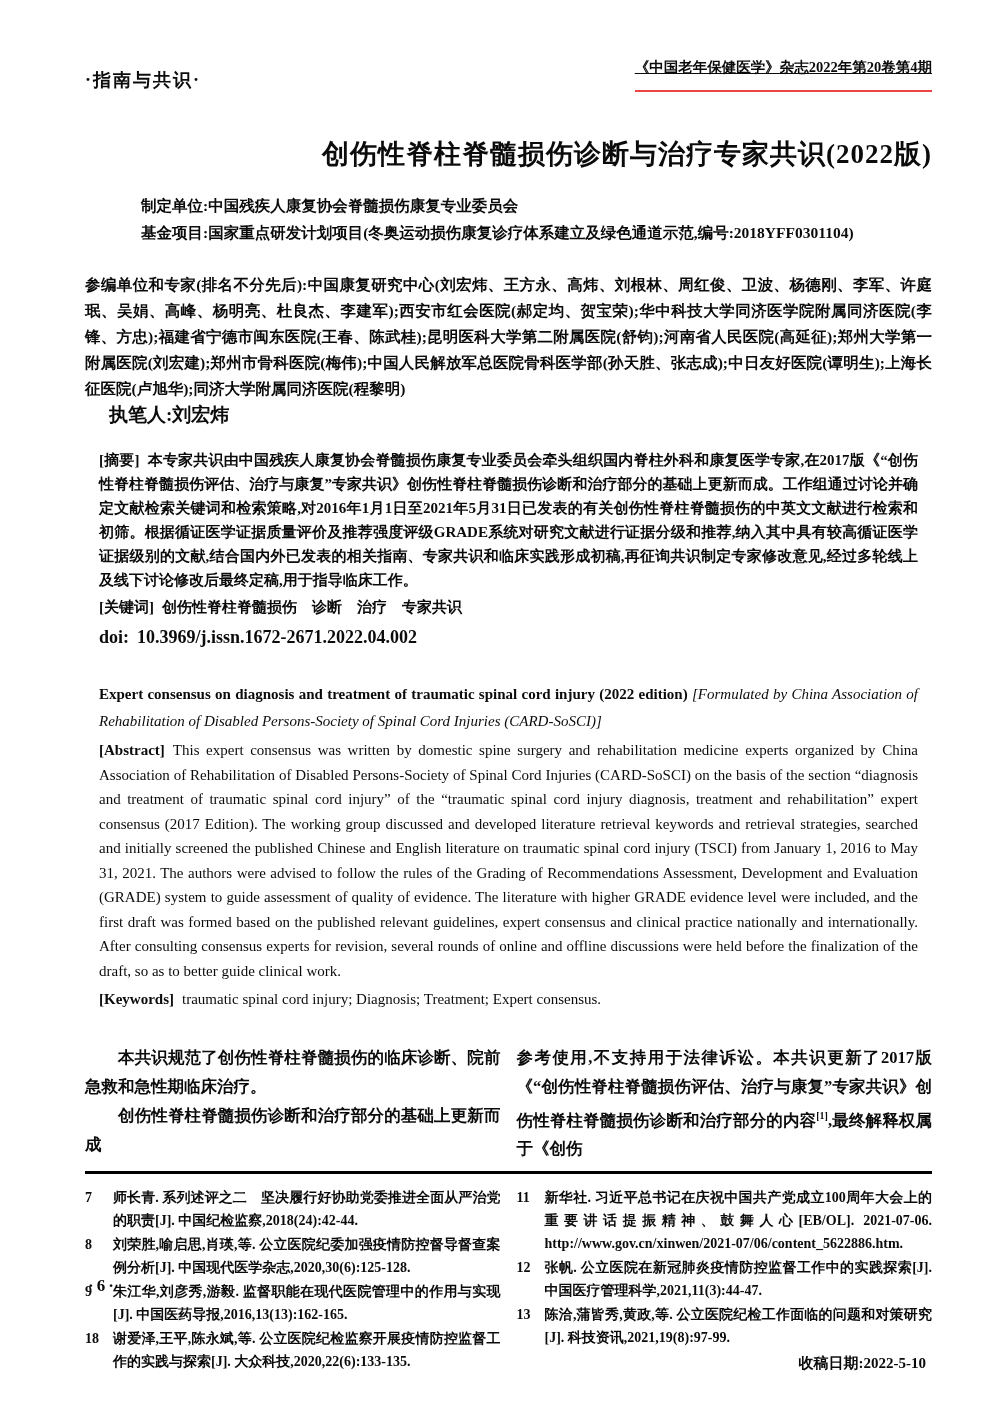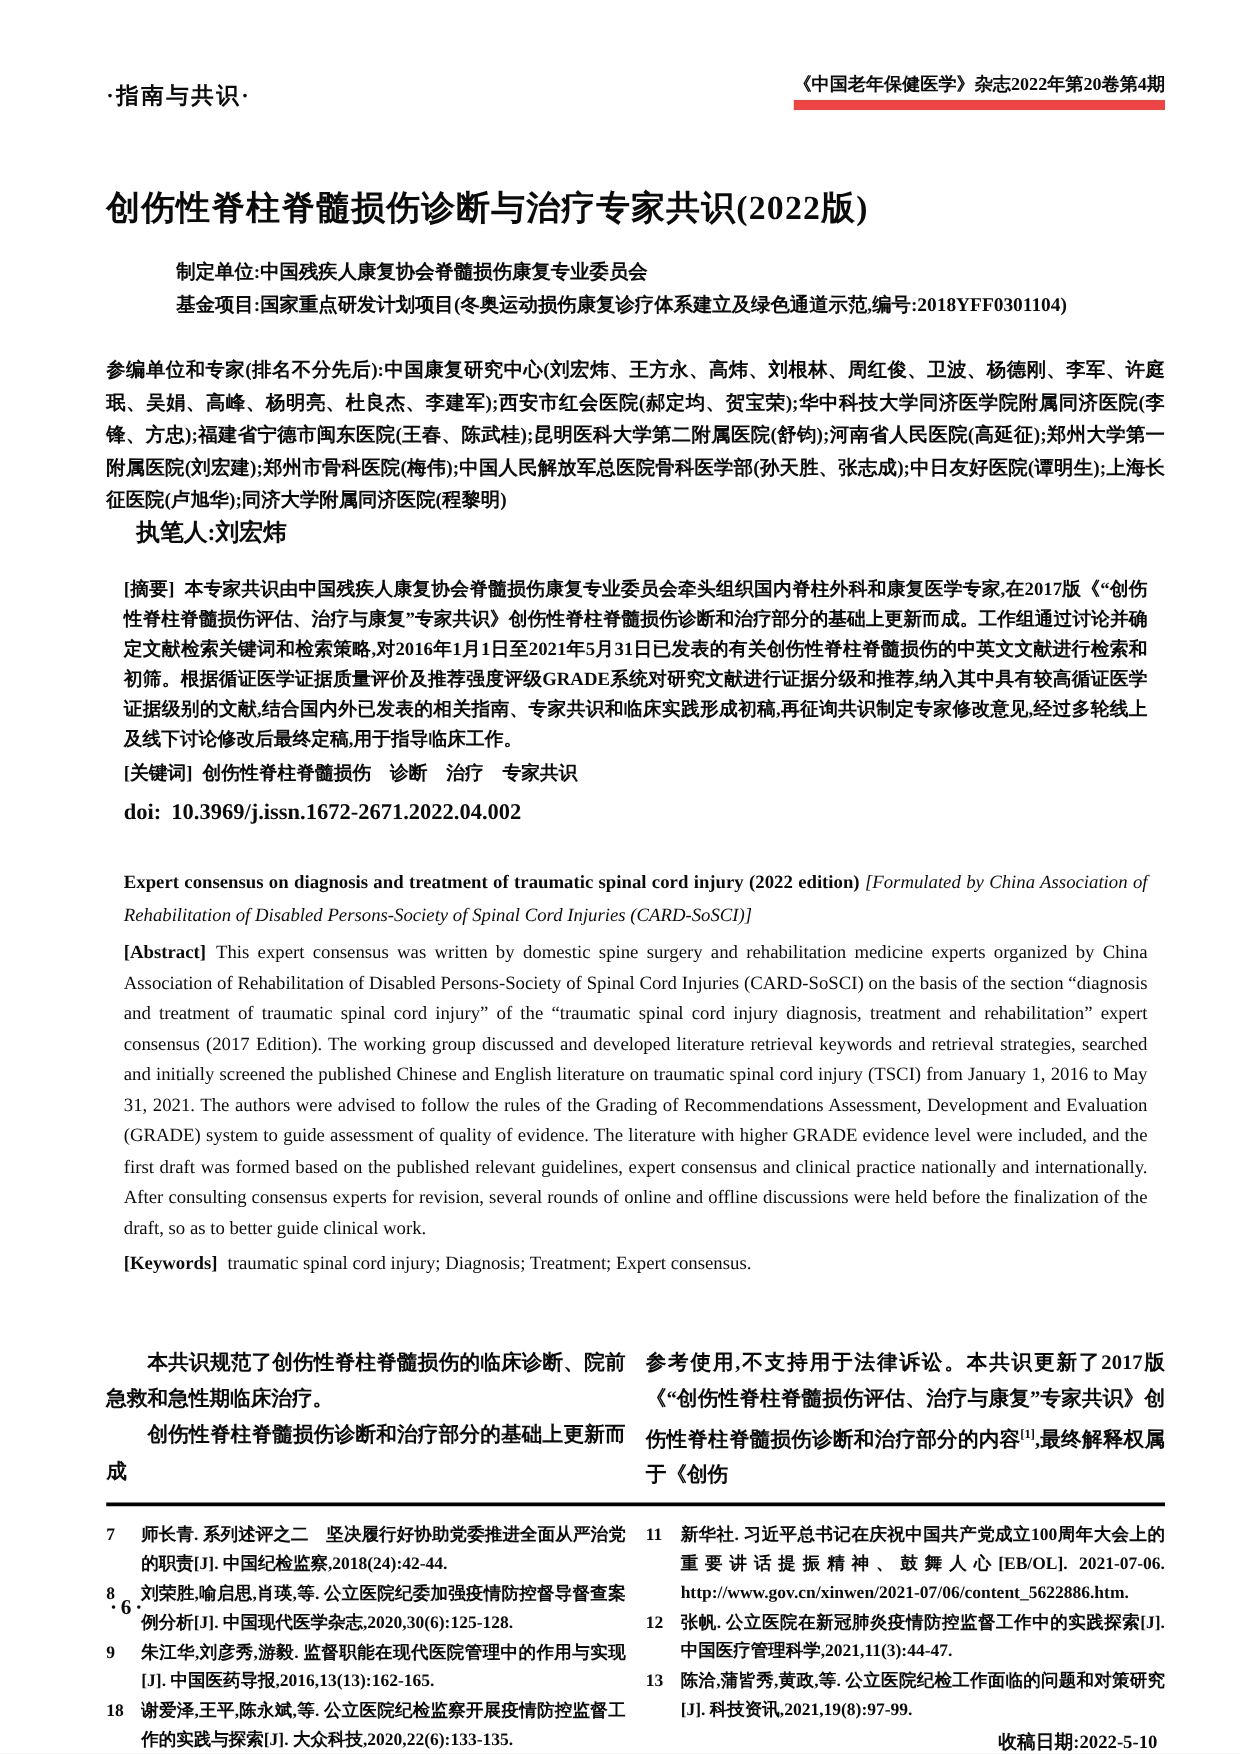--- a/index.html
+++ b/index.html
@@ -10,37 +10,37 @@
     margin:0 auto;
     background:#ffffff;
     color:#0b0b0b;
     font-family:"Liberation Serif","DejaVu Serif",serif;
     padding:58px 60px 0 85px;
     overflow:hidden;
   }
   .cn { font-weight:bold; }
   .header { display:flex; justify-content:space-between; align-items:flex-end; }
   .header-left { font-size:18px; font-weight:bold; letter-spacing:2px; }
-  .header-right { font-size:14.5px; font-weight:bold; border-bottom:8px solid #ef4444; padding-bottom:3px; }
-  .title { text-align:left; font-size:27px; font-weight:bold; margin-top:60px; letter-spacing:1px; }
+  .header-right { font-size:14.5px; font-weight:bold; border-bottom:2px solid #ef4444; padding-bottom:13px;text-decoration:underline; }
+  .title { text-align:right; font-size:27px; font-weight:bold; margin-top:44px; letter-spacing:1px; }
   .meta { margin-top:20px; margin-left:56px; font-size:15.5px; line-height:27px; }
   .meta .lbl { font-weight:bold; }
   .contributors { margin-top:26px; font-size:15.5px; line-height:26px; text-align:justify; }
   .byline { font-size:19px; line-height:26px;margin-left:24px; }
   .abstract-block { margin:20px 14px 0 14px; font-size:15px; line-height:24px; text-align:justify; }
   .blk-lbl { font-weight:bold; margin-right:8px; }
   .kw-line { margin-top:3px; }
   .doi-line { margin-top:6px; font-size:18px; }
   .en-block { margin:32px 14px 0 14px; font-size:15px; line-height:26.5px; text-align:justify; }
   .en-title { font-weight:bold; }
   .en-title .bracket { font-weight:normal; font-style:italic; }
   .en-abstract { margin-top:4px; line-height:24.5px; font-weight:normal; }
   .en-keywords { margin-top:3px; font-weight:normal; }
   .columns { display:flex; gap:16px; margin-top:30px; }
-  .col { flex:1; font-size:16.5px; line-height:29px; text-align:justify;margin-top:20px; }
+  .col { flex:1; font-size:16.5px; line-height:29px; text-align:justify; }
   .indent { text-indent:2em; }
   sup { font-size:10px; }
   .rule { border-top:3px solid #000; margin-top:8px; }
   .footnotes { display:flex; gap:16px; margin-top:12px; }
   .fn-col { flex:1; font-size:14px; line-height:23px; }
   .fn-item { display:flex; text-align:justify; margin-bottom:1px; }
   .fn-num { flex:0 0 28px; }
   .fn-text { flex:1; }
   .received { text-align:right; margin-top:3px; font-weight:bold; font-size:15px; padding-right:6px; }
   .page-number { position:absolute; left:88px; top:1276px; font-size:17px; font-weight:bold; letter-spacing:3px; }

